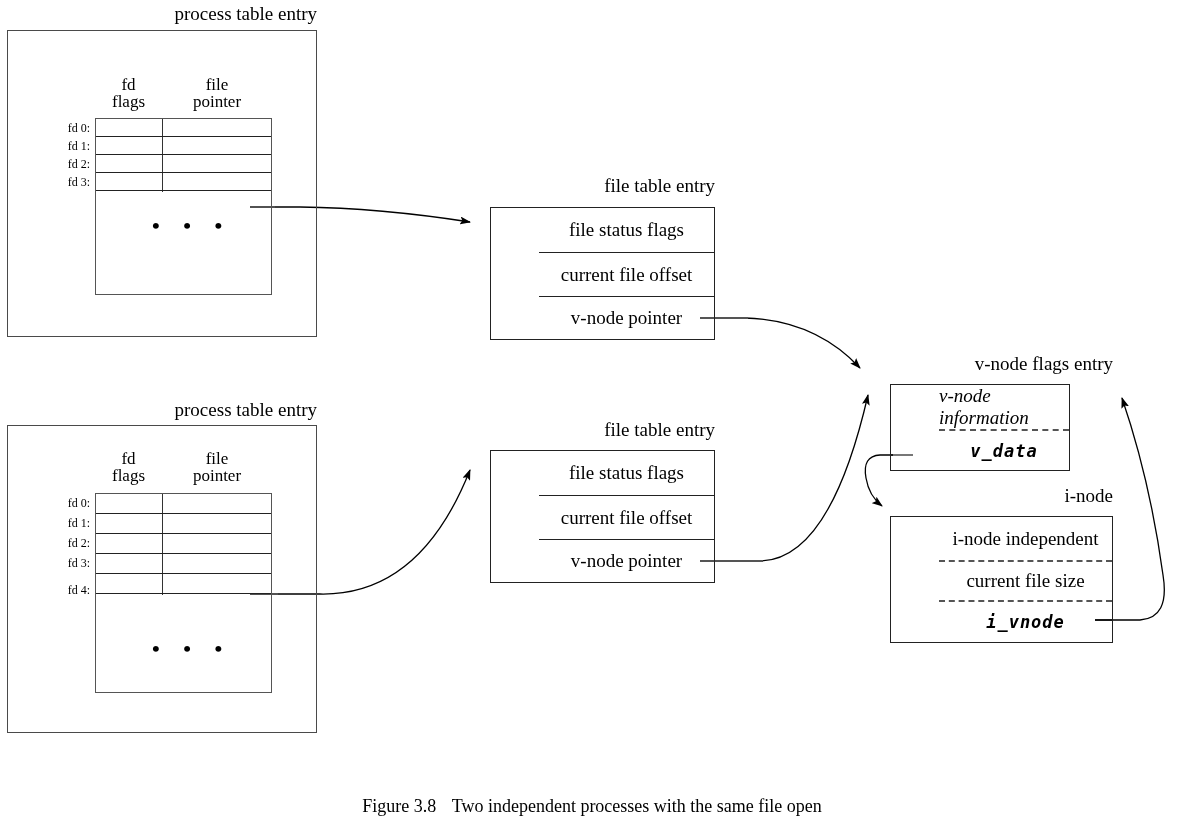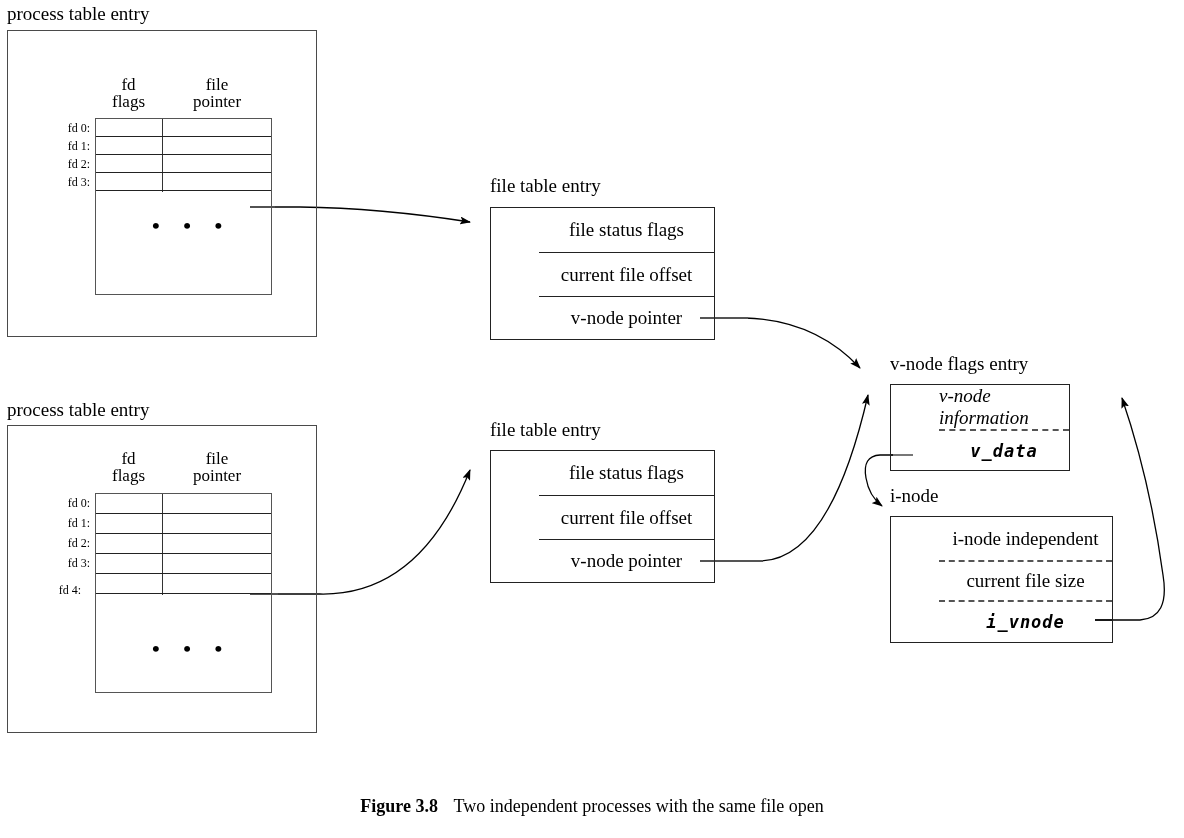--- a/index.html
+++ b/index.html
@@ -27,21 +27,21 @@
     pointer-events: none;
   }
   .lbl {
     position: absolute;
     white-space: nowrap;
     line-height: 1;
   }
   
   .box-title {
     font-size: 19px;
-    text-align: left;
+    text-align: right;
     font-family: Liberation Serif, serif;
   }
   
   .proc-frame {
     position: absolute;
     border: 1.4px solid #4a4a4a;
     background: transparent;
     box-sizing: border-box;
   }
   
@@ -108,21 +108,21 @@
     font-size: 17px;
     font-weight: bold;
     letter-spacing: 1px;
   }
   
   .caption {
     position: absolute;
     font-size: 18px;
     white-space: nowrap;
   }
-  .caption b { font-weight: bold; }
+  .caption b { font-weight: normal; }
 </style>
 </head>
 <body>
 
 <div id="figure-root">
 
   <svg class="svg-layer" viewBox="0 0 1184 838" xmlns="http://www.w3.org/2000/svg">
     <defs>
       <marker id="arrowhead" markerWidth="11" markerHeight="8" refX="10" refY="4" orient="auto" markerUnits="userSpaceOnUse">
         <path d="M0,0 L11,4 L0,8 L2.2,4 Z" fill="#000000"></path>
@@ -207,21 +207,21 @@
     <div class="fd-row" style="height:20px;"></div>
     <div class="fd-row" style="height:20px;"></div>
     <div class="fd-row" style="height:20px;"></div>
     <div class="fd-row" style="height:20px;"></div>
   </div>
 
   <div class="fd-label" style="left:20px; top:497px; width:70px;">fd 0:</div>
   <div class="fd-label" style="left:20px; top:517px; width:70px;">fd 1:</div>
   <div class="fd-label" style="left:20px; top:537px; width:70px;">fd 2:</div>
   <div class="fd-label" style="left:20px; top:557px; width:70px;">fd 3:</div>
-  <div class="fd-label" style="left:11px; top:584px; width:70px;">fd 4:</div>
+  <div class="fd-label" style="left:20px; top:584px; width:70px;">fd 4:</div>
 
   <div class="fd-ellipsis" style="left:152px; top:638px;">• • •</div>
 
   <div class="lbl box-title" style="left:490px; top:176px; width:225px;">file table entry</div>
 
   <div class="struct-box" style="left:490px; top:207px; width:225px; height:133px;">
     <div class="struct-row" style="height:44px;">file status flags</div>
     <div class="struct-row solid-top" style="height:44px;">current file offset</div>
     <div class="struct-row solid-top" style="height:43px;">v-node pointer</div>
   </div>

